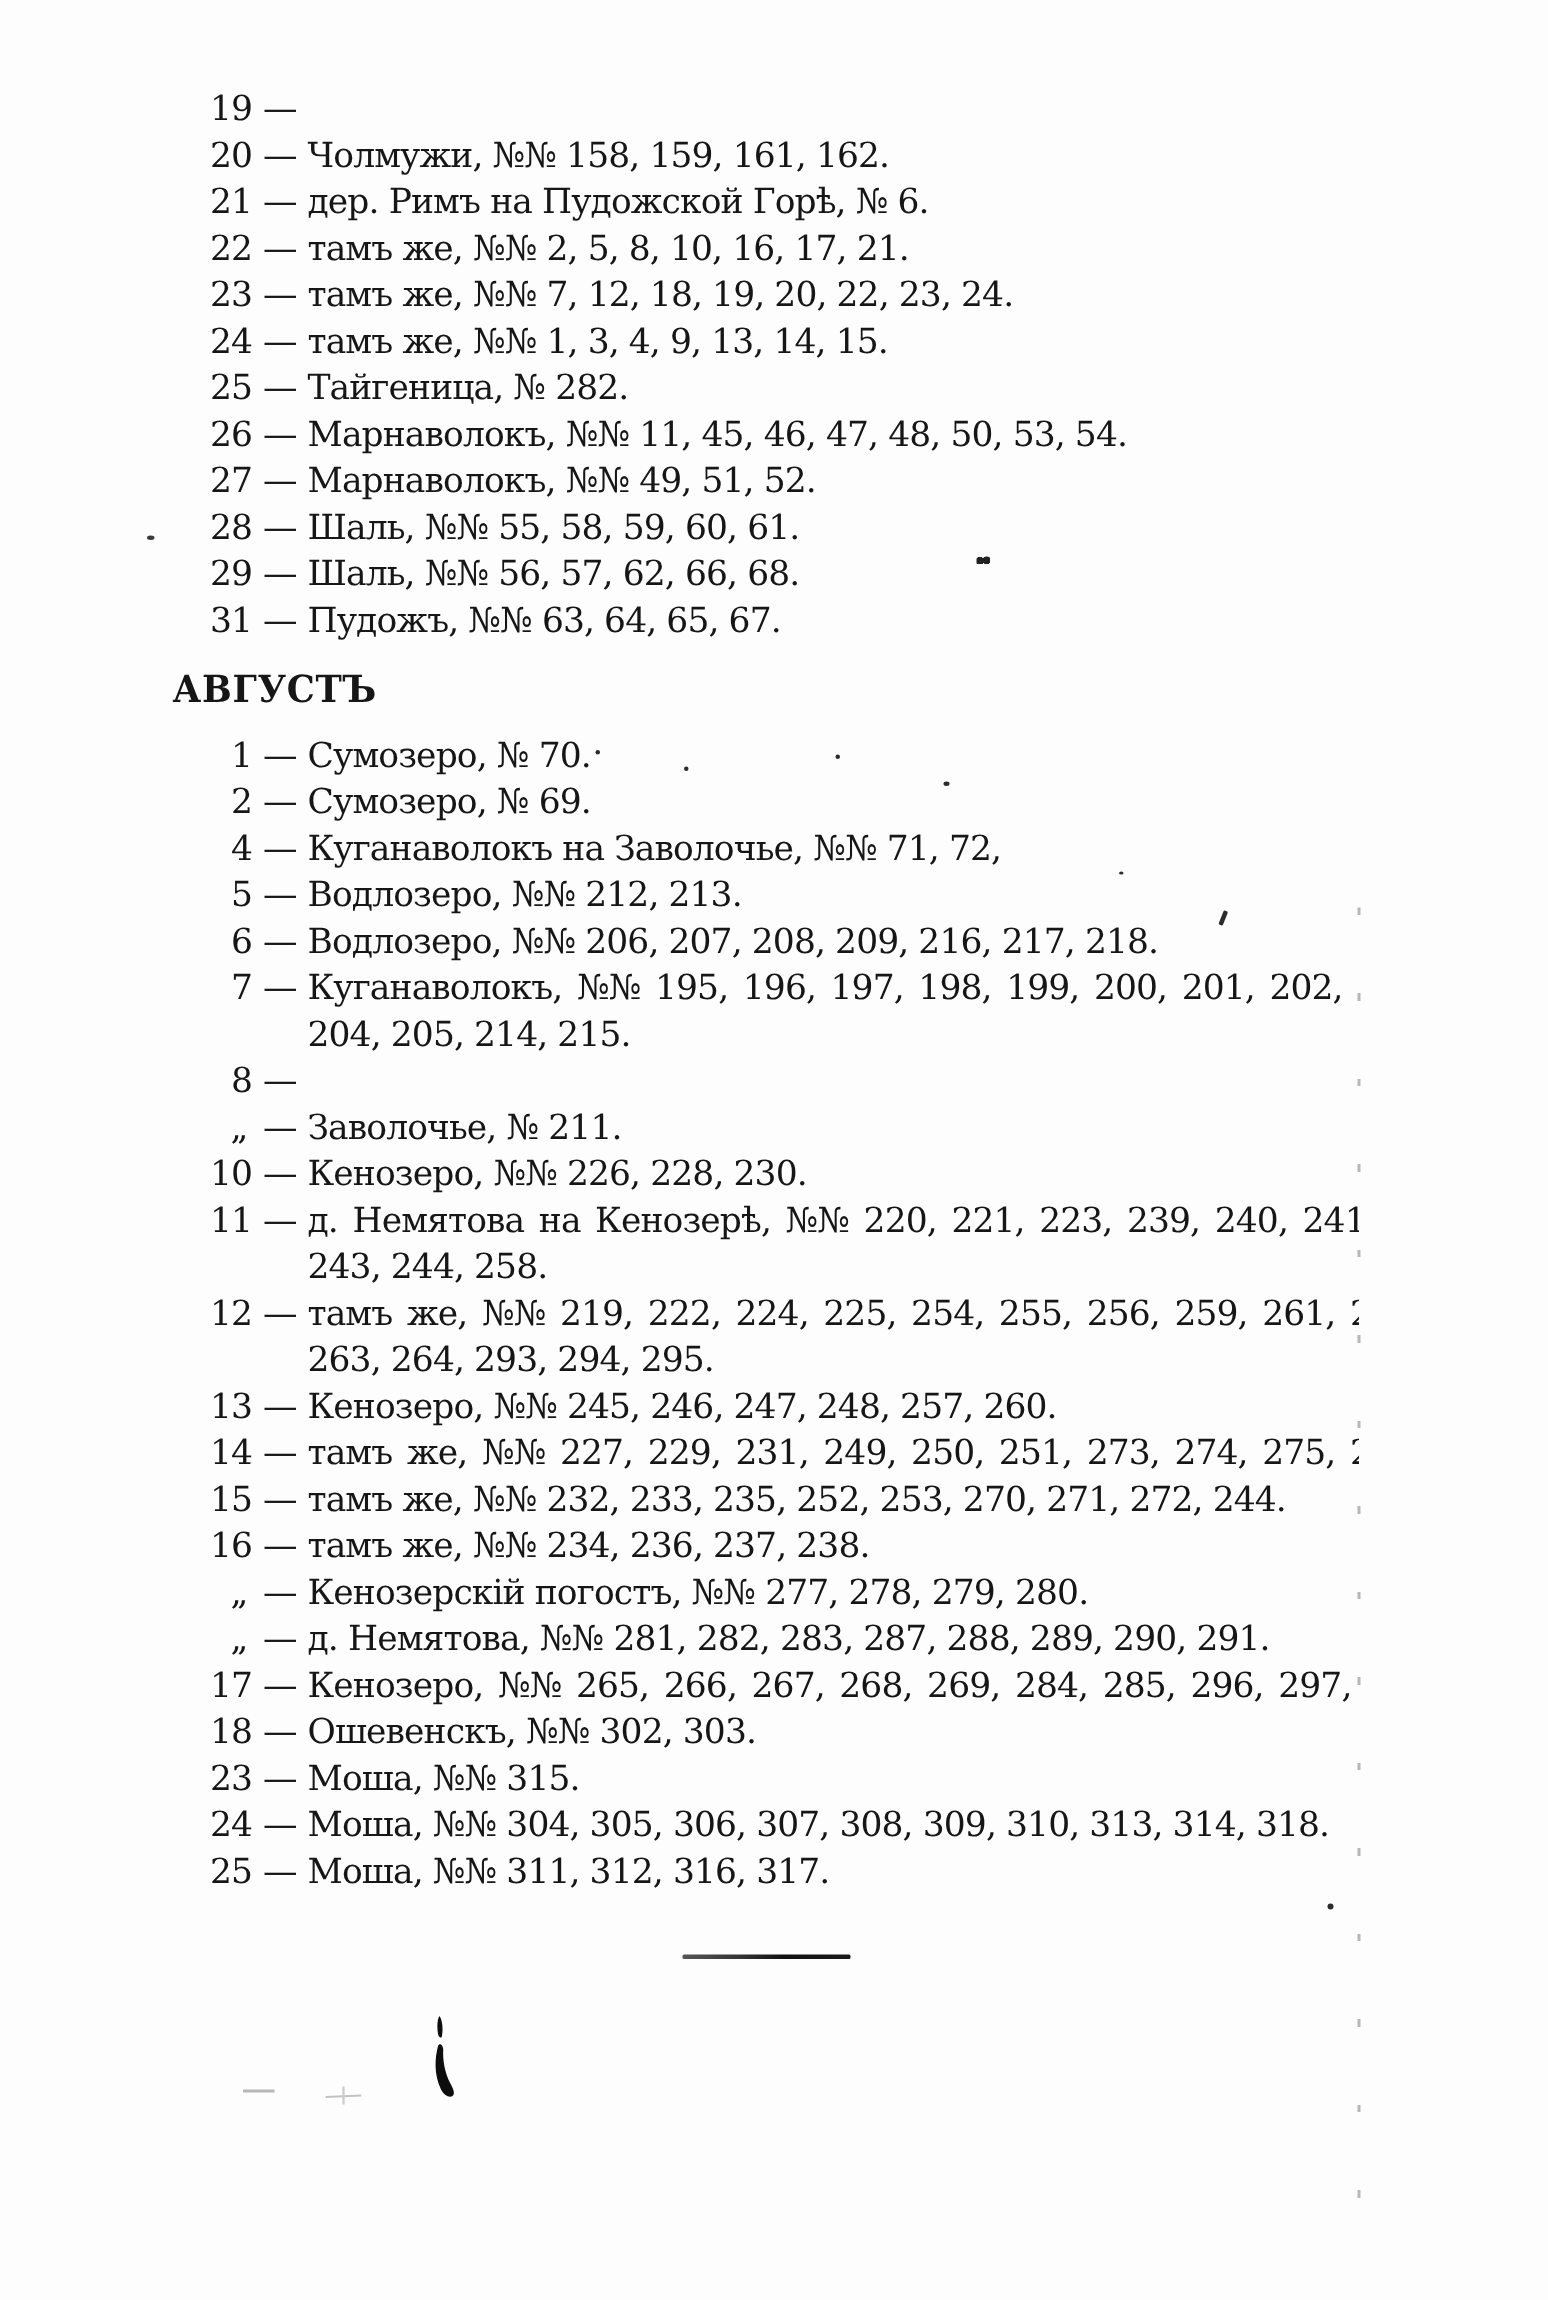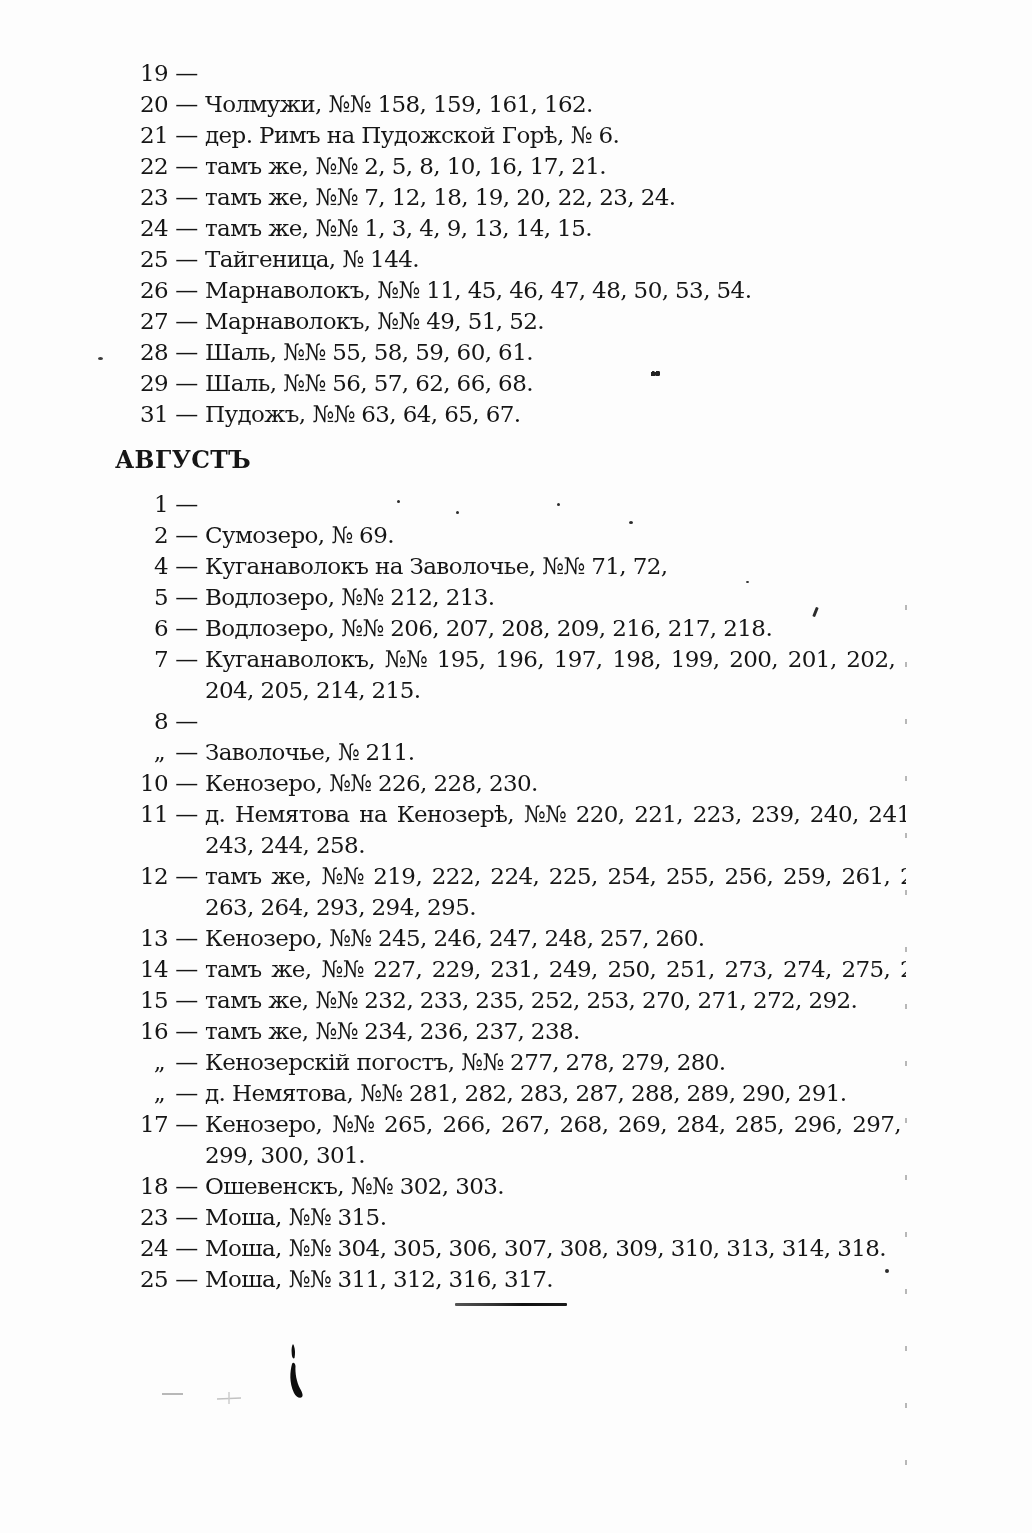--- a/index.html
+++ b/index.html
@@ -90,21 +90,21 @@
     <span class="text">тамъ же, №№ 7, 12, 18, 19, 20, 22, 23, 24.</span>
   </div>
           <div class="row">
     <span class="date">24</span>
     <span class="dash">—</span>
     <span class="text">тамъ же, №№ 1, 3, 4, 9, 13, 14, 15.</span>
   </div>
           <div class="row">
     <span class="date">25</span>
     <span class="dash">—</span>
-    <span class="text">Тайгеница, № 144.</span>
+    <span class="text">Тайгеница, № 282.</span>
   </div>
           <div class="row">
     <span class="date">26</span>
     <span class="dash">—</span>
     <span class="text">Марнаволокъ, №№ 11, 45, 46, 47, 48, 50, 53, 54.</span>
   </div>
           <div class="row">
     <span class="date">27</span>
     <span class="dash">—</span>
     <span class="text">Марнаволокъ, №№ 49, 51, 52.</span>
@@ -125,20 +125,21 @@
     <span class="text">Пудожъ, №№ 63, 64, 65, 67.</span>
   </div>
         </div>
     </section>
     <section class="sec sec-august">
       <h2 class="hdr">АВГУСТЪ</h2>
       <div class="rows">
           <div class="row">
     <span class="date">1</span>
     <span class="dash">—</span>
+    <span class="text">Сумозеро, № 70.</span>
   </div>
           <div class="row">
     <span class="date">2</span>
     <span class="dash">—</span>
     <span class="text">Сумозеро, № 69.</span>
   </div>
           <div class="row">
     <span class="date">4</span>
     <span class="dash">—</span>
     <span class="text">Куганаволокъ на Заволочье, №№ 71, 72,</span>
@@ -203,46 +204,41 @@
     <span class="text">Кенозеро, №№ 245, 246, 247, 248, 257, 260.</span>
   </div>
           <div class="row">
     <span class="date">14</span>
     <span class="dash">—</span>
     <span class="text clipped">тамъ же, №№ 227, 229, 231, 249, 250, 251, 273, 274, 275, 276, 286.</span>
   </div>
           <div class="row">
     <span class="date">15</span>
     <span class="dash">—</span>
-    <span class="text">тамъ же, №№ 232, 233, 235, 252, 253, 270, 271, 272, 292.</span>
+    <span class="text">тамъ же, №№ 232, 233, 235, 252, 253, 270, 271, 272, 244.</span>
   </div>
           <div class="row">
     <span class="date">16</span>
     <span class="dash">—</span>
     <span class="text">тамъ же, №№ 234, 236, 237, 238.</span>
   </div>
           <div class="row">
     <span class="date ditto">„</span>
     <span class="dash">—</span>
     <span class="text">Кенозерскій погостъ, №№ 277, 278, 279, 280.</span>
   </div>
           <div class="row">
     <span class="date ditto">„</span>
     <span class="dash">—</span>
     <span class="text">д. Немятова, №№ 281, 282, 283, 287, 288, 289, 290, 291.</span>
   </div>
           <div class="row">
     <span class="date">17</span>
     <span class="dash">—</span>
     <span class="text clipped">Кенозеро, №№ 265, 266, 267, 268, 269, 284, 285, 296, 297, 298,</span>
-  </div>
-          <div class="row">
-    <span class="date"></span>
-    <span class="dash"></span>
-    <span class="text">299, 300, 301.</span>
   </div>
           <div class="row">
     <span class="date">18</span>
     <span class="dash">—</span>
     <span class="text">Ошевенскъ, №№ 302, 303.</span>
   </div>
           <div class="row">
     <span class="date">23</span>
     <span class="dash">—</span>
     <span class="text">Моша, №№ 315.</span>

